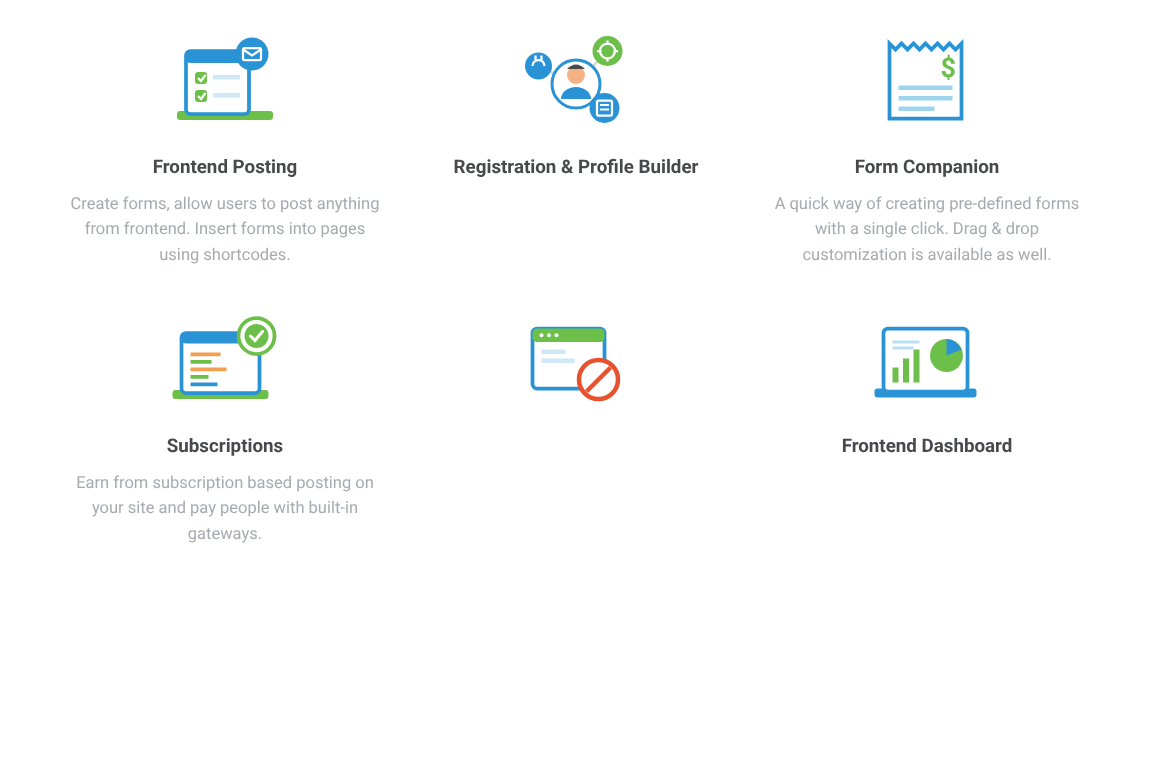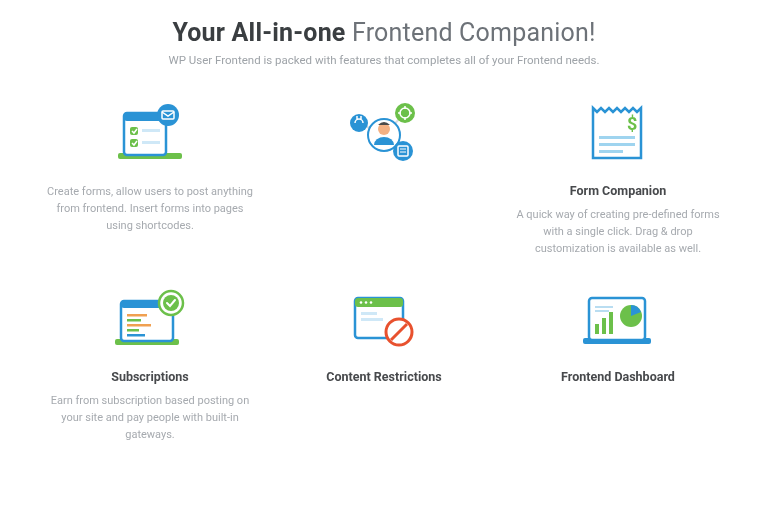--- a/index.html
+++ b/index.html
@@ -13,44 +13,41 @@
 .card{text-align:center;padding:0 6px}
 .ico{height:76px;display:flex;align-items:center;justify-content:center;margin-bottom:10px}
 .card h3{font-size:12.5px;font-weight:700;color:#47494c;margin-bottom:8px}
 .card p{font-size:11px;color:#a6aaaf;line-height:1.55}
 svg{overflow:visible}
 </style>
 </head>
 <body>
 
 <div class="wrap">
-  <div class="hero">
-    <h1><span class="bold">Your All-in-one</span><span> Frontend Companion!</span></h1>
-    <p>WP User Frontend is packed with features that completes all of your Frontend needs.</p>
-  </div>
 
   <div class="grid">
 
     <div class="card">
       <div class="ico">
         <svg width="80" height="64" viewBox="0 0 80 64">
           <rect x="8" y="50" width="64" height="6" rx="2" fill="#6cc04a"></rect>
           <rect x="14" y="10" width="42" height="42" rx="3" fill="#fff" stroke="#2a93d5" stroke-width="2.5"></rect>
           <rect x="14" y="10" width="42" height="8" rx="3" fill="#2a93d5"></rect>
           <rect x="20" y="24" width="8" height="8" rx="2" fill="#6cc04a"></rect>
           <path d="M22 28 l2 2 l3 -4" stroke="#fff" stroke-width="1.5" fill="none"></path>
           <rect x="32" y="26" width="18" height="3" fill="#cfe8f7"></rect>
           <rect x="20" y="36" width="8" height="8" rx="2" fill="#6cc04a"></rect>
           <path d="M22 40 l2 2 l3 -4" stroke="#fff" stroke-width="1.5" fill="none"></path>
           <rect x="32" y="38" width="18" height="3" fill="#cfe8f7"></rect>
           <circle cx="58" cy="12" r="11" fill="#2a93d5"></circle>
           <rect x="52" y="8" width="12" height="8" rx="1" fill="none" stroke="#fff" stroke-width="1.5"></rect>
           <path d="M52 9 l6 4 l6 -4" stroke="#fff" stroke-width="1.5" fill="none"></path>
         </svg>
       </div>
+      <h3>Frontend Posting</h3>
       <p>Create forms, allow users to post anything from frontend. Insert forms into pages using shortcodes.</p>
     </div>
 
     <div class="card">
       <div class="ico">
         <svg width="86" height="68" viewBox="0 0 86 68">
           <path d="M43 34 L18 22 M43 34 L64 12 M43 34 L62 50" stroke="#d9dde1" stroke-width="2"></path>
           <circle cx="43" cy="34" r="16" fill="#fff" stroke="#2a93d5" stroke-width="2"></circle>
           <circle cx="43" cy="28" r="6" fill="#f4b183"></circle>
           <path d="M33 44 a10 8 0 0 1 20 0 z" fill="#2a93d5"></path>
@@ -58,20 +55,21 @@
           <circle cx="18" cy="22" r="9" fill="#2a93d5"></circle>
           <path d="M14 22 a4 4 0 1 1 8 0 M16 18 l0 -3 M20 18 l0 -3" stroke="#fff" stroke-width="1.5" fill="none"></path>
           <circle cx="64" cy="12" r="10" fill="#6cc04a"></circle>
           <circle cx="64" cy="12" r="5" fill="none" stroke="#fff" stroke-width="1.5"></circle>
           <path d="M64 5 l0 3 M64 16 l0 3 M57 12 l3 0 M68 12 l3 0" stroke="#fff" stroke-width="1.5"></path>
           <circle cx="62" cy="50" r="10" fill="#2a93d5"></circle>
           <rect x="57" y="45" width="10" height="10" rx="1" fill="none" stroke="#fff" stroke-width="1.5"></rect>
           <path d="M59 48 l6 0 M59 51 l6 0" stroke="#fff" stroke-width="1.2"></path>
         </svg>
       </div>
+      <h3>Registration &amp; Profile Builder</h3>
     </div>
 
     <div class="card">
       <div class="ico">
         <svg width="70" height="66" viewBox="0 0 70 66">
           <path d="M10 6 l4 4 l4 -4 l4 4 l4 -4 l4 4 l4 -4 l4 4 l4 -4 l4 4 l4 -4 l4 4 l4 -4 l0 50 l-48 0 z" fill="#fff" stroke="#2a93d5" stroke-width="2.5"></path>
           <text x="44" y="28" font-size="18" fill="#6cc04a" font-weight="bold">$</text>
           <rect x="16" y="34" width="36" height="3" fill="#9fd4ef"></rect>
           <rect x="16" y="41" width="36" height="3" fill="#9fd4ef"></rect>
           <rect x="16" y="48" width="24" height="3" fill="#9fd4ef"></rect>
@@ -108,21 +106,20 @@
           <rect x="10" y="8" width="48" height="9" rx="3" fill="#6cc04a"></rect>
           <circle cx="16" cy="12.5" r="1.3" fill="#fff"></circle>
           <circle cx="21" cy="12.5" r="1.3" fill="#fff"></circle>
           <circle cx="26" cy="12.5" r="1.3" fill="#fff"></circle>
           <rect x="16" y="22" width="16" height="3" fill="#cfe8f7"></rect>
           <rect x="16" y="28" width="22" height="3" fill="#cfe8f7"></rect>
           <circle cx="54" cy="42" r="13" fill="#fff" stroke="#e8512e" stroke-width="3"></circle>
           <line x1="46" y1="50" x2="62" y2="34" stroke="#e8512e" stroke-width="3"></line>
         </svg>
       </div>
-      <h3>Content Restrictions</h3>
     </div>
 
     <div class="card">
       <div class="ico">
         <svg width="82" height="62" viewBox="0 0 82 62">
           <rect x="6" y="48" width="68" height="6" rx="2" fill="#2a93d5"></rect>
           <rect x="12" y="8" width="56" height="42" rx="3" fill="#fff" stroke="#2a93d5" stroke-width="2.5"></rect>
           <rect x="18" y="34" width="4" height="10" fill="#6cc04a"></rect>
           <rect x="25" y="28" width="4" height="16" fill="#6cc04a"></rect>
           <rect x="32" y="22" width="4" height="22" fill="#6cc04a"></rect>

